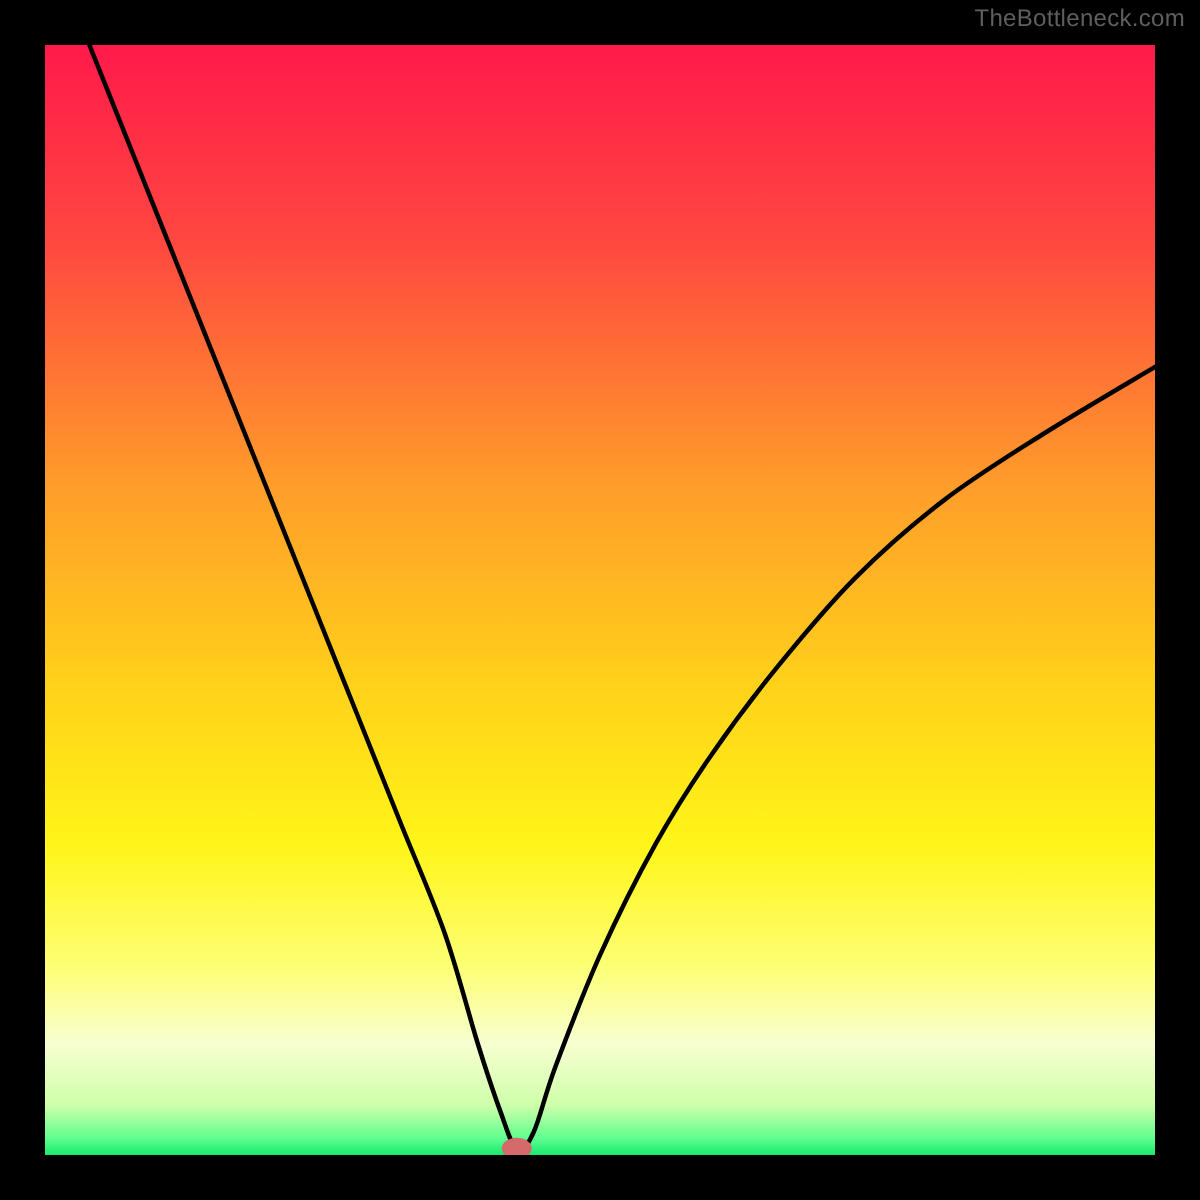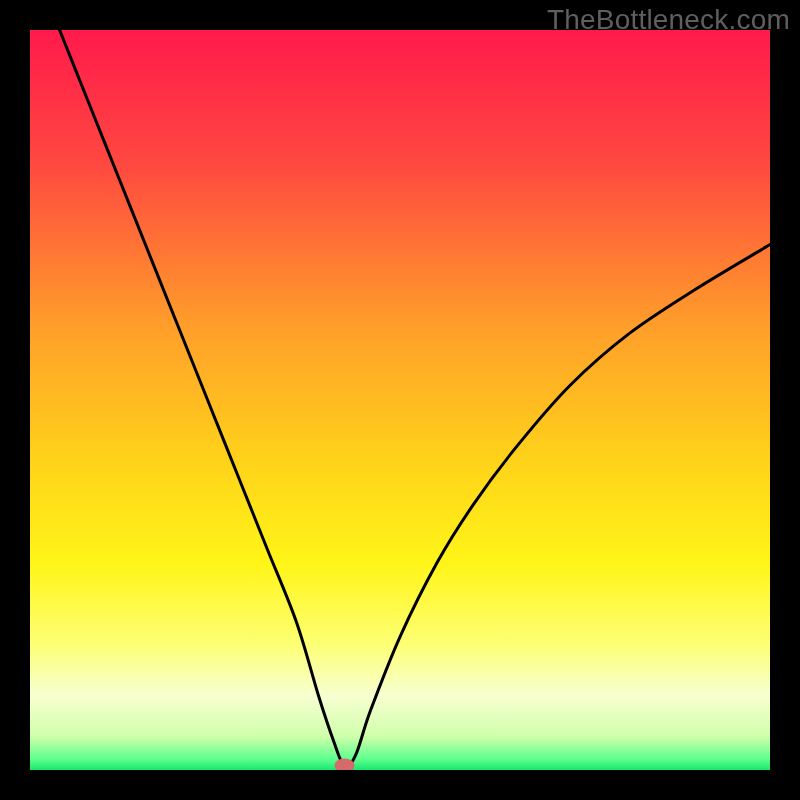--- a/index.html
+++ b/index.html
@@ -15,21 +15,21 @@
     position: relative;
     width: 800px;
     height: 800px;
     background: #000;
   }
   .watermark {
     position: absolute;
     top: 4px;
     right: 10px;
     color: #5f5f5f;
-    font-size: 28px;
+    font-size: 16px;
     font-weight: 500;
     letter-spacing: 0.2px;
     z-index: 5;
   }
   .plot-outer {
     position: absolute;
     left: 30px;
     top: 30px;
     width: 740px;
     height: 740px;

